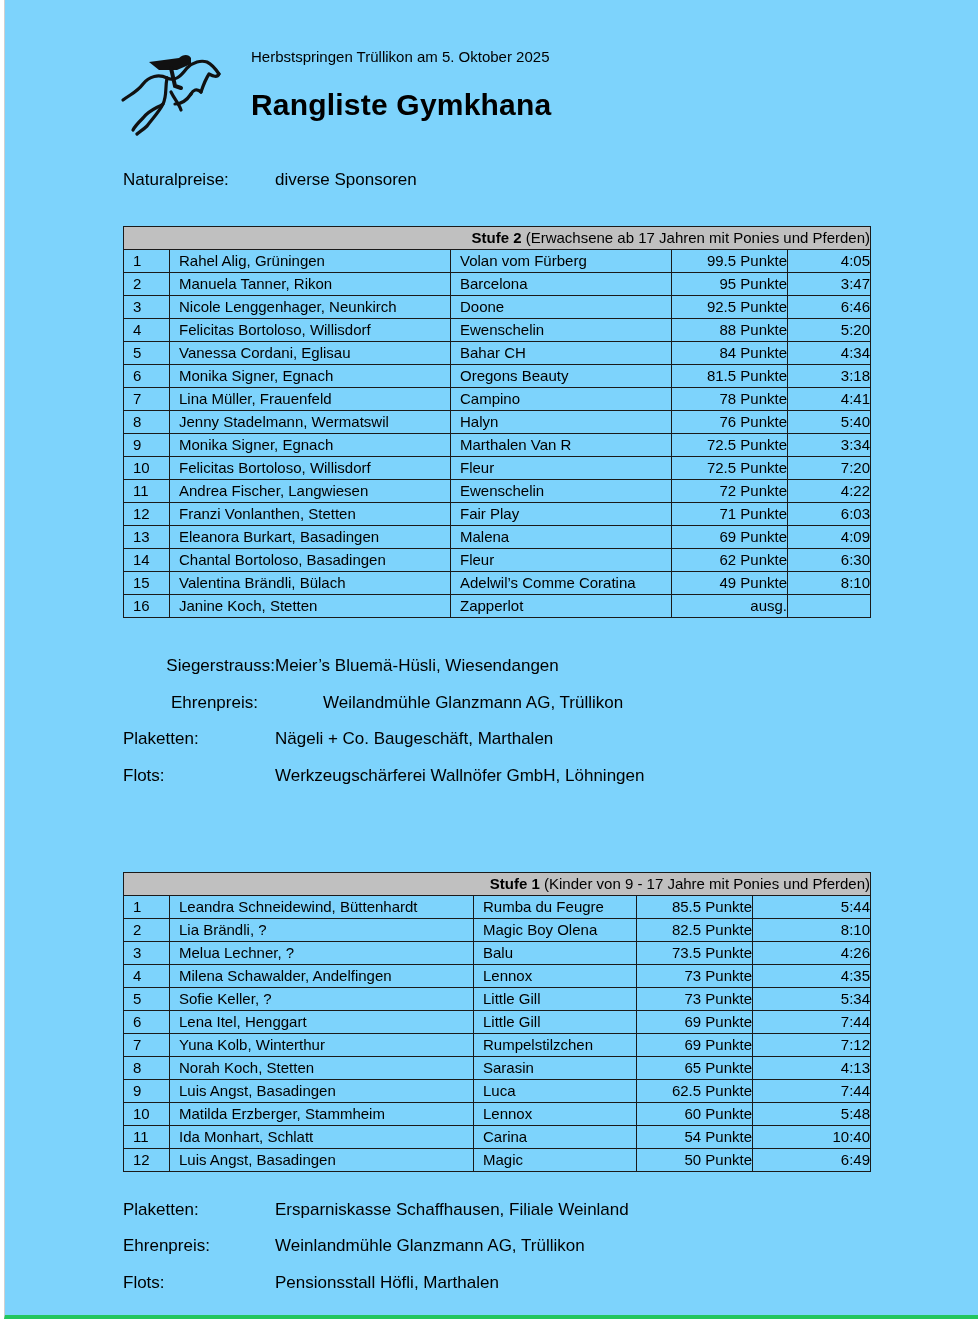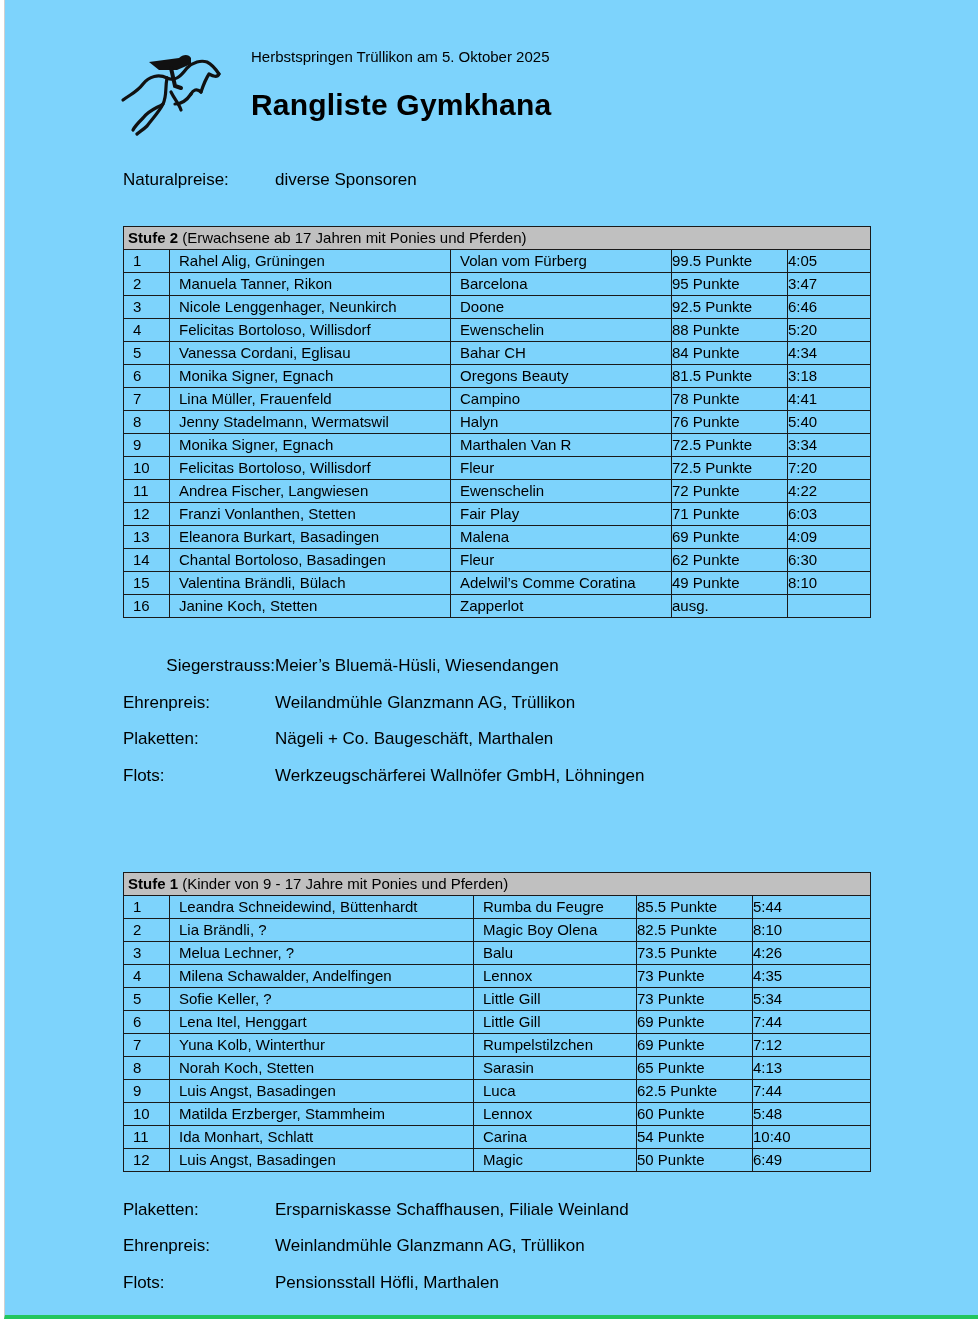--- a/index.html
+++ b/index.html
@@ -17,23 +17,23 @@
     .title { position:absolute; left:246px; top:88px; font-size:30px; font-weight:bold; letter-spacing:0.2px; }
     .kv { position:absolute; left:118px; font-size:17px; white-space:nowrap; }
     .kv .k { display:inline-block; width:152px; }
     table.results {
       position:absolute; left:118px; border-collapse:collapse; font-size:15px;
       table-layout:fixed;
     }
     table.results td {
       border:1px solid #1a1a1a; height:22px; padding:0 0 0 9px; line-height:22px; white-space:nowrap; overflow:hidden;
     }
-    table.results td.center { text-align:left; padding:0; }
+    table.results td.center { text-align:right; padding:0; }
     table.results tr.hdr td {
-      background:#c0c0c0; padding-left:4px; height:22px;
+      background:#c0c0c0; padding-left:4px; height:22px;text-align:right;
     }
     table.results tr.hdr b { font-weight:bold; }
   </style>
 </head>
 <body>
 
 <div class="page">
 
   <svg class="logo" viewBox="0 0 104 88">
     <g fill="none" stroke="#111" stroke-width="3.2" stroke-linecap="round" stroke-linejoin="round">
@@ -180,21 +180,21 @@
           <td>16</td>
           <td>Janine Koch, Stetten</td>
           <td>Zapperlot</td>
           <td class="center">ausg.</td>
           <td class="center"></td>
         </tr>
       </tbody>
   </table>
 
   <div class="kv" style="top:656px;text-align:right;"><span class="k">Siegerstrauss:</span><span>Meier’s Bluemä-Hüsli, Wiesendangen</span></div>
-  <div class="kv" style="top:693px;"><span class="k">Ehrenpreis:</span><span>Weilandmühle Glanzmann AG, Trüllikon</span></div>
+  <div class="kv" style="top:693px;margin-left:48px;"><span class="k">Ehrenpreis:</span><span>Weilandmühle Glanzmann AG, Trüllikon</span></div>
   <div class="kv" style="top:729px;"><span class="k">Plaketten:</span><span>Nägeli + Co. Baugeschäft, Marthalen</span></div>
   <div class="kv" style="top:766px;"><span class="k">Flots:</span><span>Werkzeugschärferei Wallnöfer GmbH, Löhningen</span></div>
 
   <table class="results" style="top:872px; width:747px;">
     <colgroup>
       <col style="width:46px">
         <col style="width:304px">
         <col style="width:163px">
         <col style="width:116px">
         <col style="width:118px">

